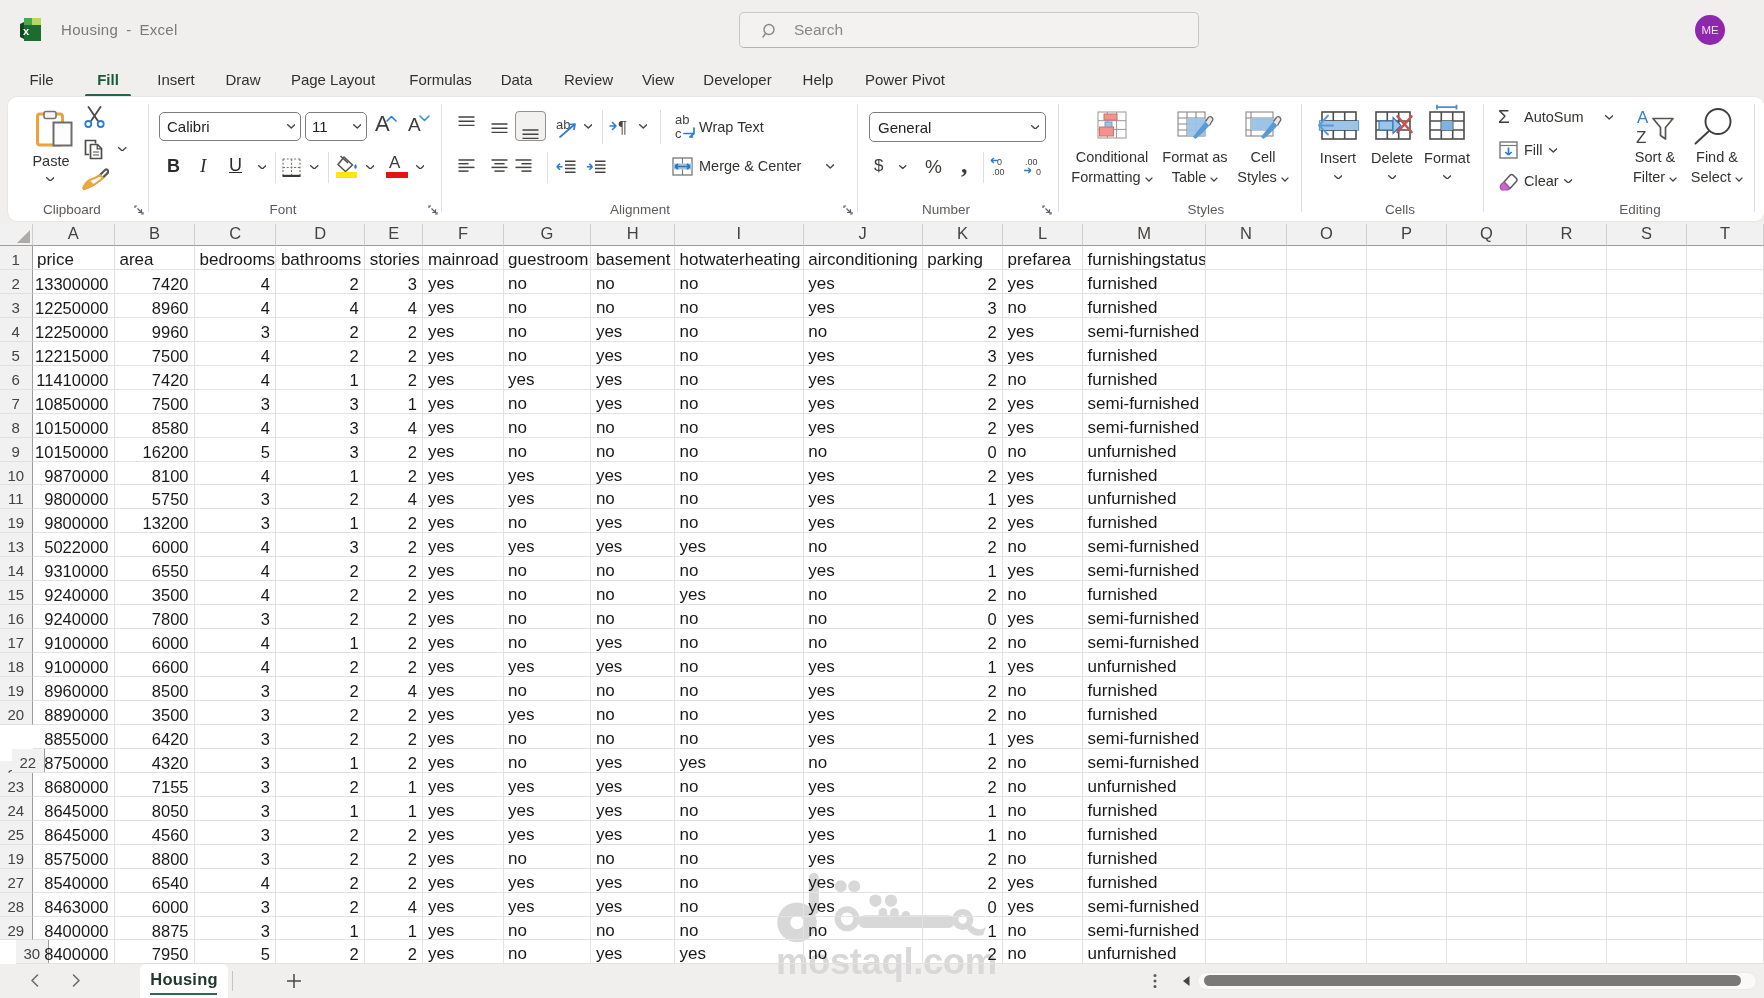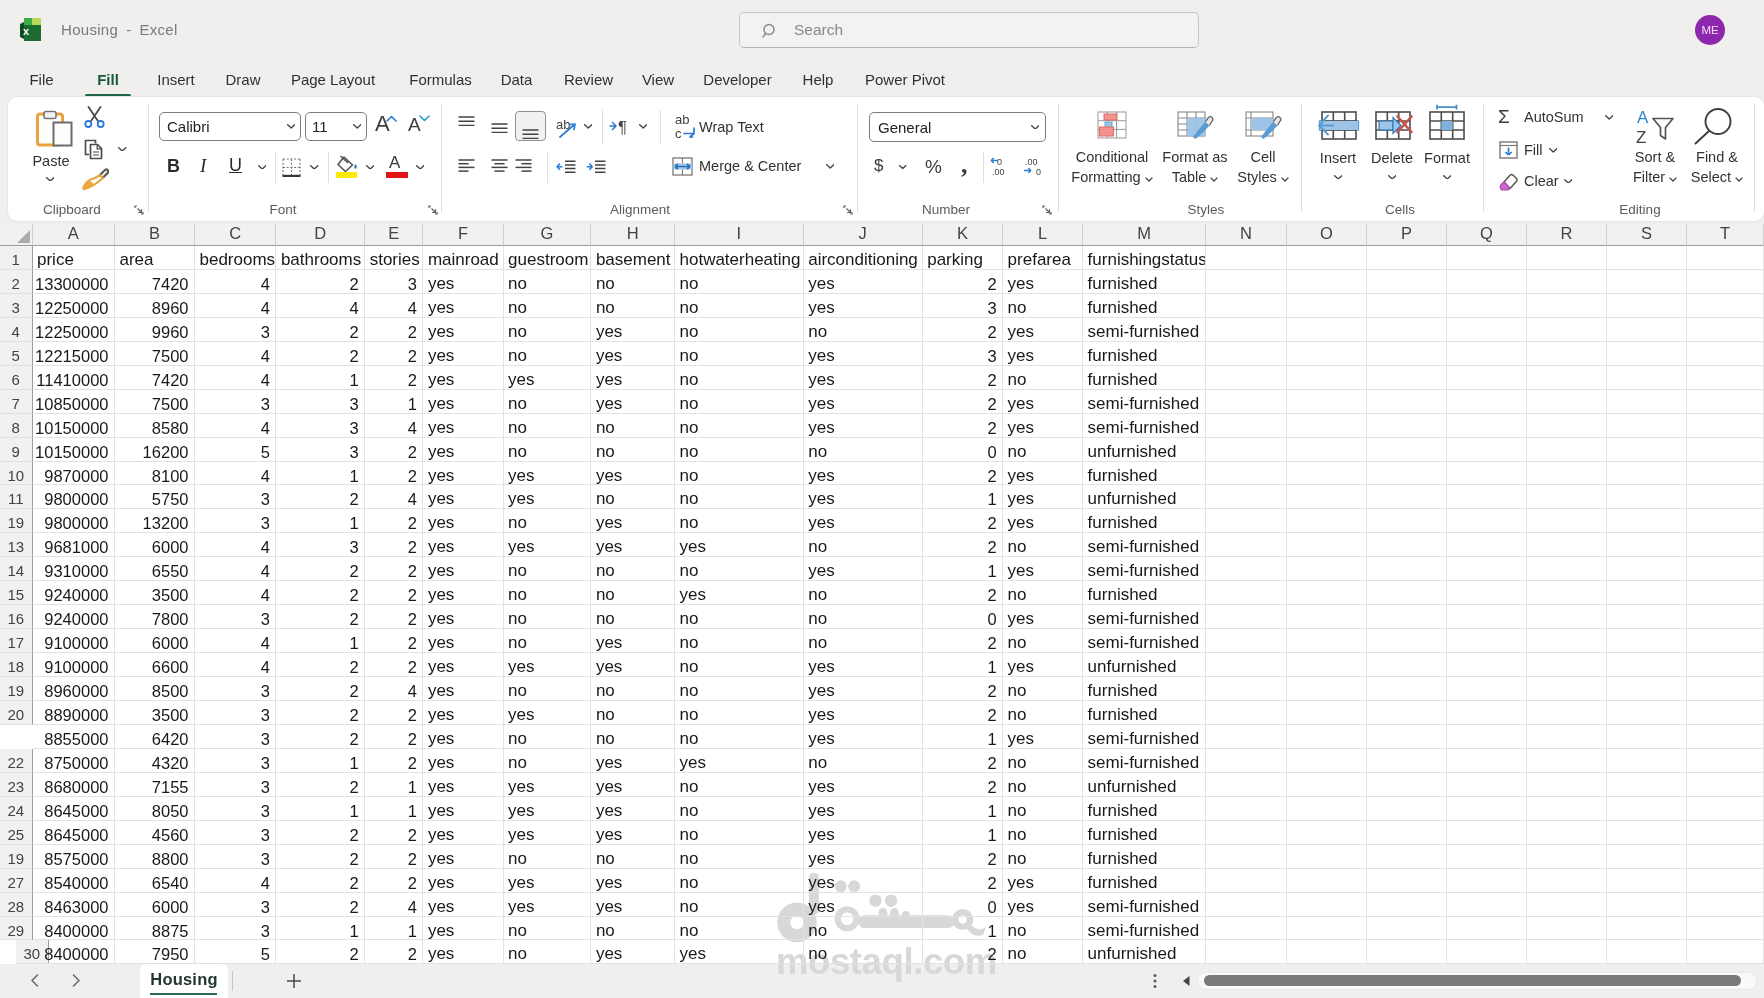--- a/index.html
+++ b/index.html
@@ -699,21 +699,21 @@
 <div class="cell" style="left:1003.1px;top:285.417px;width:80px;height:23.947px;">yes</div>
 <div class="cell" style="left:1083.1px;top:285.417px;width:122.9px;height:23.947px;">furnished</div>
 <div class="cell" style="left:1206.0px;top:285.417px;width:81px;height:23.947px;"></div>
 <div class="cell" style="left:1287.0px;top:285.417px;width:80px;height:23.947px;"></div>
 <div class="cell" style="left:1367.0px;top:285.417px;width:80px;height:23.947px;"></div>
 <div class="cell" style="left:1447.0px;top:285.417px;width:80px;height:23.947px;"></div>
 <div class="cell" style="left:1527.0px;top:285.417px;width:80px;height:23.947px;"></div>
 <div class="cell" style="left:1607.0px;top:285.417px;width:80px;height:23.947px;"></div>
 <div class="cell" style="left:1687.0px;top:285.417px;width:77px;height:23.947px;"></div>
 <div class="rhdr" style="left:0;top:309.364px;height:23.947px;">13</div>
-<div class="cell num" style="left:32.5px;top:309.364px;width:82.5px;height:23.947px;">9681000</div>
+<div class="cell num" style="left:32.5px;top:309.364px;width:82.5px;height:23.947px;">5022000</div>
 <div class="cell num" style="left:115.0px;top:309.364px;width:80px;height:23.947px;">6000</div>
 <div class="cell num" style="left:195.0px;top:309.364px;width:81.4px;height:23.947px;">4</div>
 <div class="cell num" style="left:276.4px;top:309.364px;width:88.8px;height:23.947px;">3</div>
 <div class="cell num" style="left:365.2px;top:309.364px;width:58.2px;height:23.947px;">2</div>
 <div class="cell" style="left:423.4px;top:309.364px;width:80.2px;height:23.947px;">yes</div>
 <div class="cell" style="left:503.59999999999997px;top:309.364px;width:87.8px;height:23.947px;">yes</div>
 <div class="cell" style="left:591.4px;top:309.364px;width:83.6px;height:23.947px;">yes</div>
 <div class="cell" style="left:675.0px;top:309.364px;width:128.7px;height:23.947px;">yes</div>
 <div class="cell" style="left:803.7px;top:309.364px;width:119px;height:23.947px;">no</div>
 <div class="cell num" style="left:922.7px;top:309.364px;width:80.4px;height:23.947px;">2</div>
@@ -887,21 +887,21 @@
 <div class="cell num" style="left:922.7px;top:500.94px;width:80.4px;height:23.947px;">1</div>
 <div class="cell" style="left:1003.1px;top:500.94px;width:80px;height:23.947px;">yes</div>
 <div class="cell" style="left:1083.1px;top:500.94px;width:122.9px;height:23.947px;">semi-furnished</div>
 <div class="cell" style="left:1206.0px;top:500.94px;width:81px;height:23.947px;"></div>
 <div class="cell" style="left:1287.0px;top:500.94px;width:80px;height:23.947px;"></div>
 <div class="cell" style="left:1367.0px;top:500.94px;width:80px;height:23.947px;"></div>
 <div class="cell" style="left:1447.0px;top:500.94px;width:80px;height:23.947px;"></div>
 <div class="cell" style="left:1527.0px;top:500.94px;width:80px;height:23.947px;"></div>
 <div class="cell" style="left:1607.0px;top:500.94px;width:80px;height:23.947px;"></div>
 <div class="cell" style="left:1687.0px;top:500.94px;width:77px;height:23.947px;"></div>
-<div class="rhdr" style="left:0;top:524.887px;height:23.947px;">22</div>
+<div class="rhdr" style="left:12px;top:524.887px;height:23.947px;">22</div>
 <div class="cell num" style="left:32.5px;top:524.887px;width:82.5px;height:23.947px;">8750000</div>
 <div class="cell num" style="left:115.0px;top:524.887px;width:80px;height:23.947px;">4320</div>
 <div class="cell num" style="left:195.0px;top:524.887px;width:81.4px;height:23.947px;">3</div>
 <div class="cell num" style="left:276.4px;top:524.887px;width:88.8px;height:23.947px;">1</div>
 <div class="cell num" style="left:365.2px;top:524.887px;width:58.2px;height:23.947px;">2</div>
 <div class="cell" style="left:423.4px;top:524.887px;width:80.2px;height:23.947px;">yes</div>
 <div class="cell" style="left:503.59999999999997px;top:524.887px;width:87.8px;height:23.947px;">no</div>
 <div class="cell" style="left:591.4px;top:524.887px;width:83.6px;height:23.947px;">yes</div>
 <div class="cell" style="left:675.0px;top:524.887px;width:128.7px;height:23.947px;">yes</div>
 <div class="cell" style="left:803.7px;top:524.887px;width:119px;height:23.947px;">no</div>

